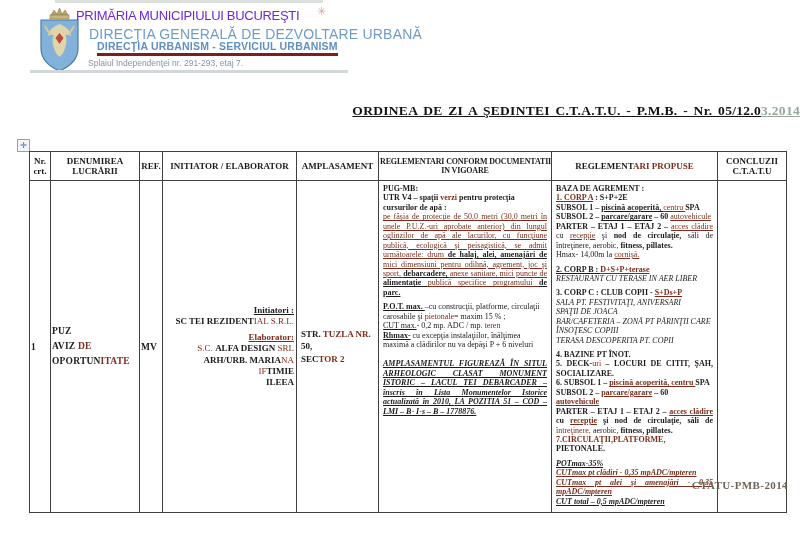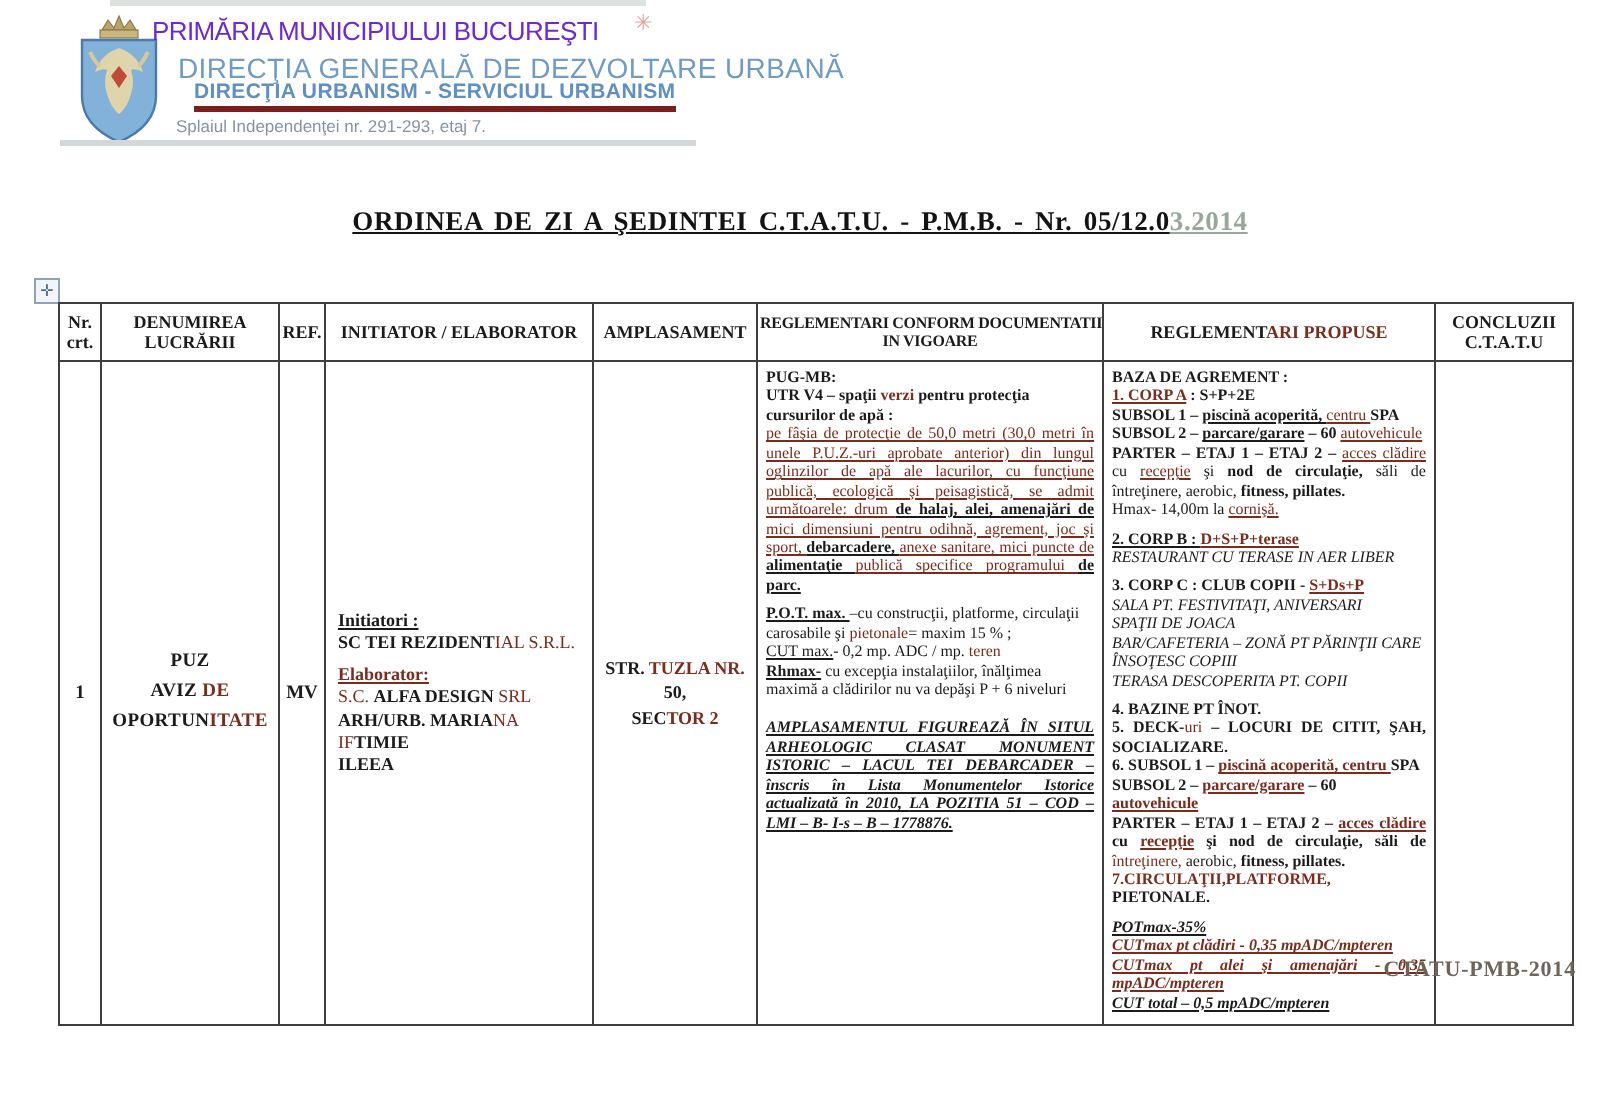--- a/index.html
+++ b/index.html
@@ -16,41 +16,41 @@
   .hl2{position:absolute;left:89px;top:26px;font-family:"Liberation Sans",sans-serif;
        font-size:14px;color:#6f9cc6;letter-spacing:0.2px;white-space:nowrap}
   .hl3{position:absolute;left:97px;top:40px;font-family:"Liberation Sans",sans-serif;
        font-size:10.5px;font-weight:700;color:#5e90c2;letter-spacing:0.2px;
        border-bottom:3px solid #7f1d1d;padding-bottom:1px;white-space:nowrap}
   .hl4{position:absolute;left:88px;top:58px;font-family:"Liberation Sans",sans-serif;
        font-size:8.5px;color:#8494a4;white-space:nowrap}
   .hrule{position:absolute;left:30px;top:70px;width:318px;height:3px;background:#d2d7da}
   .stamp{position:absolute;left:317px;top:5px;font-size:11px;color:rgba(195,65,48,0.5)}
   
-  .title{position:absolute;left:0;top:103px;width:100%;text-align:center;
+  .title{position:absolute;left:0;top:103px;width:100%;text-align:right;
          font-size:13.5px;font-weight:700;letter-spacing:0.3px;word-spacing:2px}
   .title .main{color:#131313;text-decoration:underline}
   .title .tail{color:#97a79a;text-decoration:underline;text-decoration-color:#97a79a}
   
   .tbl-handle{position:absolute;left:17px;top:139px;width:11px;height:11px;
       border:1px solid #8fa3b5;background:#f2f5f8;color:#4a6f96;font-size:8px;
       line-height:11px;text-align:center;cursor:move;font-family:"DejaVu Sans",sans-serif}
   table{position:absolute;left:29px;top:151px;width:757px;table-layout:fixed;
         border-collapse:collapse}
   th,td{border:1px solid #3f3f3f;overflow:hidden}
   th{font-weight:700;text-align:center;vertical-align:middle;font-size:9px;
      line-height:1.15;padding:2px 1px;height:24px}
   th.w6{font-size:8px;letter-spacing:-0.15px;white-space:nowrap}
   td{vertical-align:top;height:325px}
   td.c1,td.c2,td.c3,td.c4,td.c5{vertical-align:middle}
-  td.c1,td.c2,td.c3,td.c5{text-align:center}
+  td.c1,td.c2,td.c3,td.c5{}
   td.c1{font-size:9.5px}
   td.c2{font-size:9.5px;line-height:1.55;letter-spacing:0.2px}
   td.c3{font-size:9.5px}
-  td.c4{font-size:9px;line-height:1.25;padding:2px 2px 2px 6px;text-align:left}
+  td.c4{font-size:9px;line-height:1.25;padding:2px 2px 2px 6px;text-align:right}
   td.c5{font-size:9px;line-height:1.35;padding:0 4px}
   td.c6,td.c7{font-size:8px;line-height:1.18;padding:3px 4px;text-align:left}
   .para{margin:0}
   .sp{height:5px}
   .j{text-align:justify}
   .b{font-weight:700}
   .i{font-style:italic}
   .u{text-decoration:underline}
   .r{color:#7c2c1c}
   .k{color:#1b1b1b}

